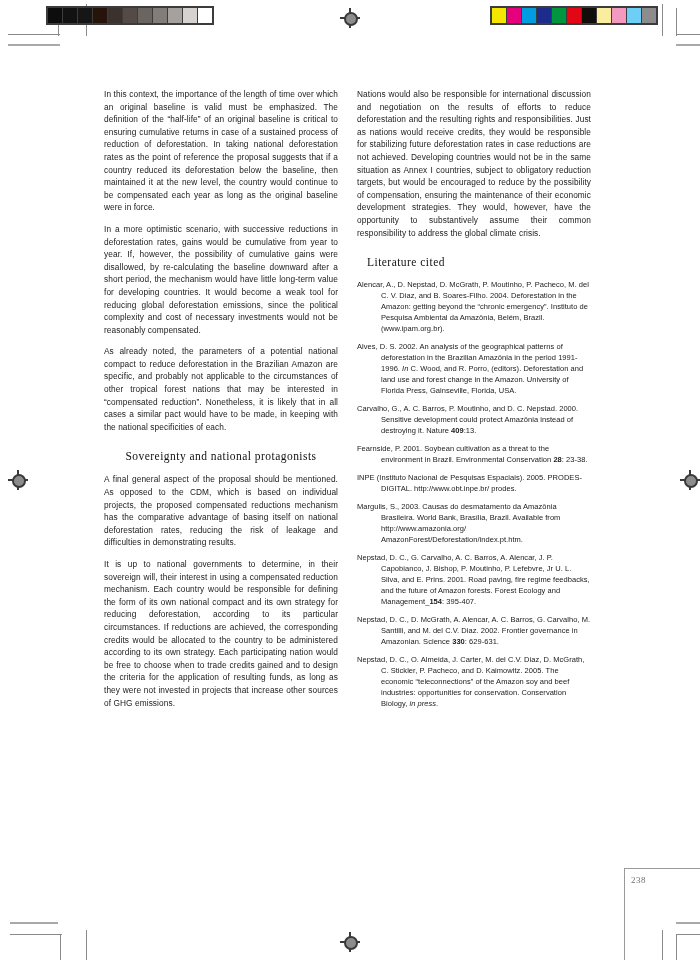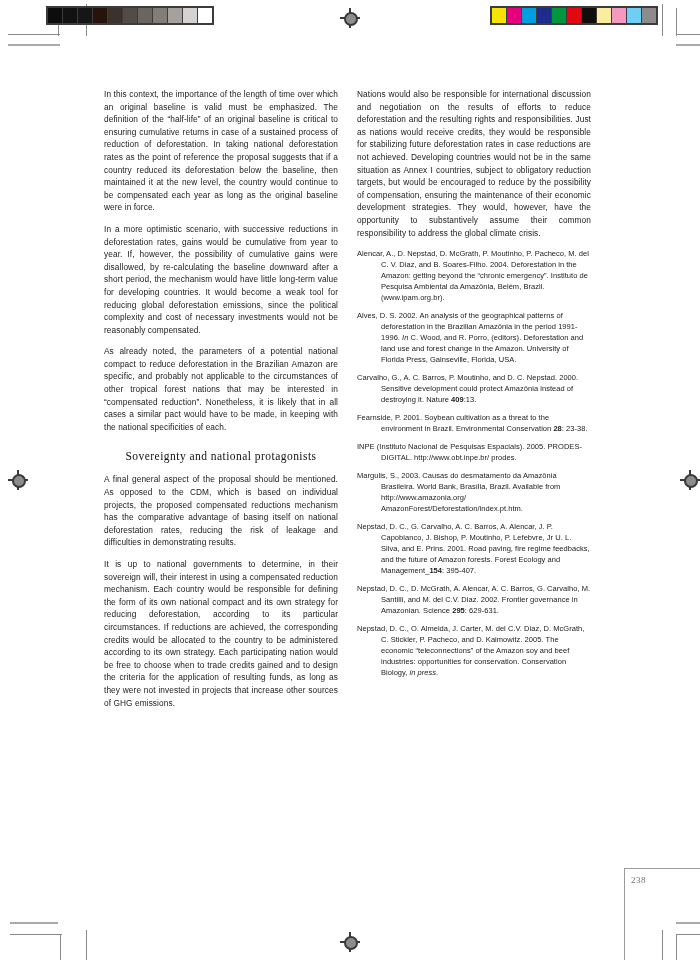--- a/index.html
+++ b/index.html
@@ -215,30 +215,31 @@
 
       <h2 class="section">Sovereignty and national protagonists</h2>
 
       <p class="body">A final general aspect of the proposal should be mentioned. As opposed to the CDM, which is based on individual projects, the proposed compensated reductions mechanism has the comparative advantage of basing itself on national deforestation rates, reducing the risk of leakage and difficulties in demonstrating results.</p>
       <p class="body">It is up to national governments to determine, in their sovereign will, their interest in using a compensated reduction mechanism. Each country would be responsible for defining the form of its own national compact and its own strategy for reducing deforestation, according to its particular circumstances. If reductions are achieved, the corresponding credits would be allocated to the country to be administered according to its own strategy. Each participating nation would be free to choose when to trade credits gained and to design the criteria for the application of resulting funds, as long as they were not invested in projects that increase other sources of GHG emissions.</p>
     </div>
 
     <div class="col">
       <p class="body">Nations would also be responsible for international discussion and negotiation on the results of efforts to reduce deforestation and the resulting rights and responsibilities. Just as nations would receive credits, they would be responsible for stabilizing future deforestation rates in case reductions are not achieved. Developing countries would not be in the same situation as Annex I countries, subject to obligatory reduction targets, but would be encouraged to reduce by the possibility of compensation, ensuring the maintenance of their economic development strategies. They would, however, have the opportunity to substantively assume their common responsibility to address the global climate crisis.</p>
 
+      <h2 class="section left-align">Literature cited</h2>
 
       <div id="reference-list">
           <p class="ref">Alencar, A., D. Nepstad, D. McGrath, P. Moutinho, P. Pacheco, M. del C. V. Diaz, and B. Soares-Filho. 2004. Deforestation in the Amazon:  getting beyond the “chronic emergency”. Instituto de Pesquisa Ambiental da Amazônia, Belém, Brazil. (www.ipam.org.br).</p>
           <p class="ref">Alves, D. S. 2002. An analysis of the geographical patterns of deforestation in the Brazilian Amazônia in the period 1991-1996. <i>In</i>  C. Wood, and R. Porro, (editors). Deforestation and land use and forest change in the Amazon. University of Florida Press,  Gainseville, Florida, USA.</p>
           <p class="ref">Carvalho, G., A. C. Barros, P. Moutinho, and D. C. Nepstad. 2000. Sensitive development could protect Amazônia instead of destroying it. Nature <b>409</b>:13.</p>
           <p class="ref">Fearnside, P. 2001. Soybean cultivation as a threat to the environment in Brazil. Environmental Conservation <b>28</b>: 23-38.</p>
           <p class="ref">INPE (Instituto Nacional de Pesquisas Espaciais). 2005. PRODES-DIGITAL. http://www.obt.inpe.br/ prodes.</p>
           <p class="ref">Margulis, S., 2003. Causas do desmatamento da Amazônia Brasileira. World Bank, Brasília, Brazil. Available from http://www.amazonia.org/ AmazonForest/Deforestation/index.pt.htm.</p>
           <p class="ref">Nepstad, D. C., G. Carvalho, A. C. Barros, A. Alencar, J. P. Capobianco, J. Bishop, P. Moutinho, P. Lefebvre, Jr U. L. Silva, and  E. Prins. 2001. Road paving, fire regime feedbacks, and the future of Amazon forests. Forest Ecology and Management_<b>154</b>: 395-407.</p>
-          <p class="ref">Nepstad, D. C., D. McGrath, A. Alencar, A. C. Barros, G. Carvalho, M. Santilli, and M. del C.V. Diaz. 2002. Frontier governance in Amazonian. Science <b>295</b>: 629-631.</p>
+          <p class="ref">Nepstad, D. C., D. McGrath, A. Alencar, A. C. Barros, G. Carvalho, M. Santilli, and M. del C.V. Diaz. 2002. Frontier governance in Amazonian. Science <b>330</b>: 629-631.</p>
           <p class="ref">Nepstad, D. C., O. Almeida, J. Carter, M. del C.V. Diaz, D. McGrath, C. Stickler, P. Pacheco, and D. Kaimowitz.  2005. The economic “teleconnections” of the Amazon soy and beef industries: opportunities for conservation. Conservation Biology, <i>in press</i>.</p>
         </div>
     </div>
 
   </div>
 
   <div class="page-num-box">
     <span class="page-num">238</span>
   </div>
 

